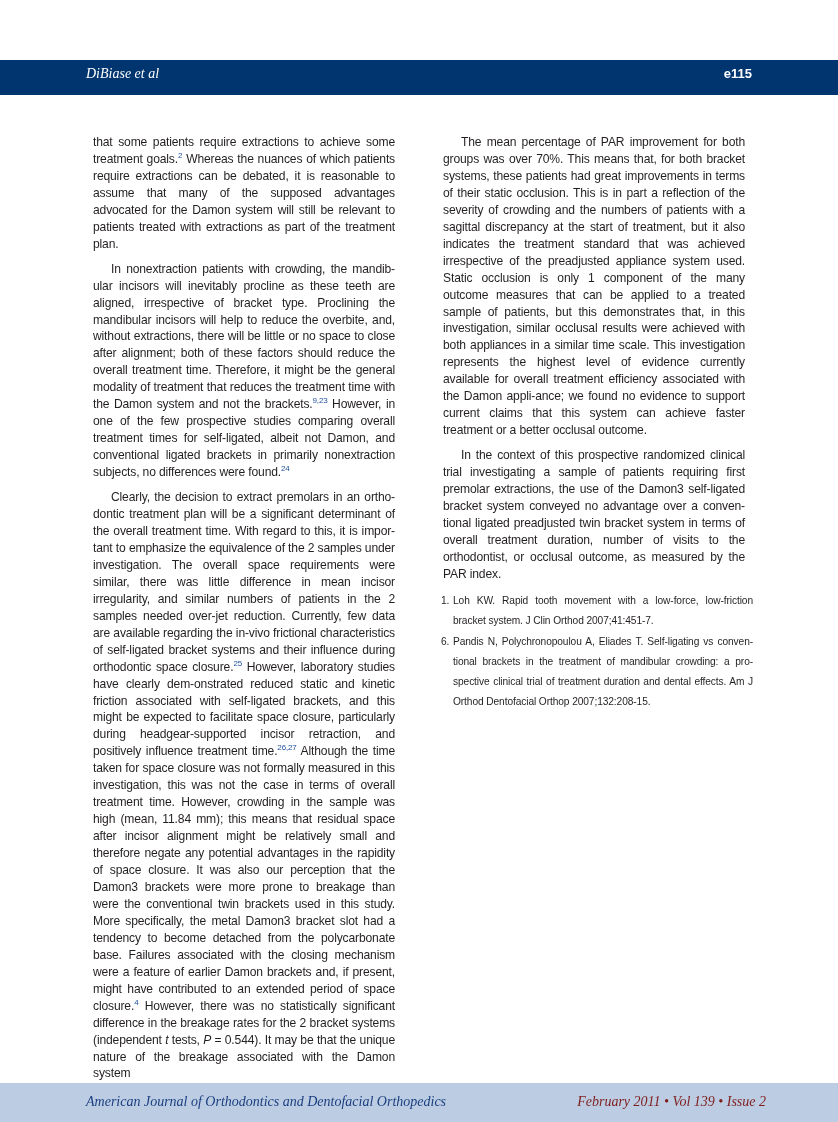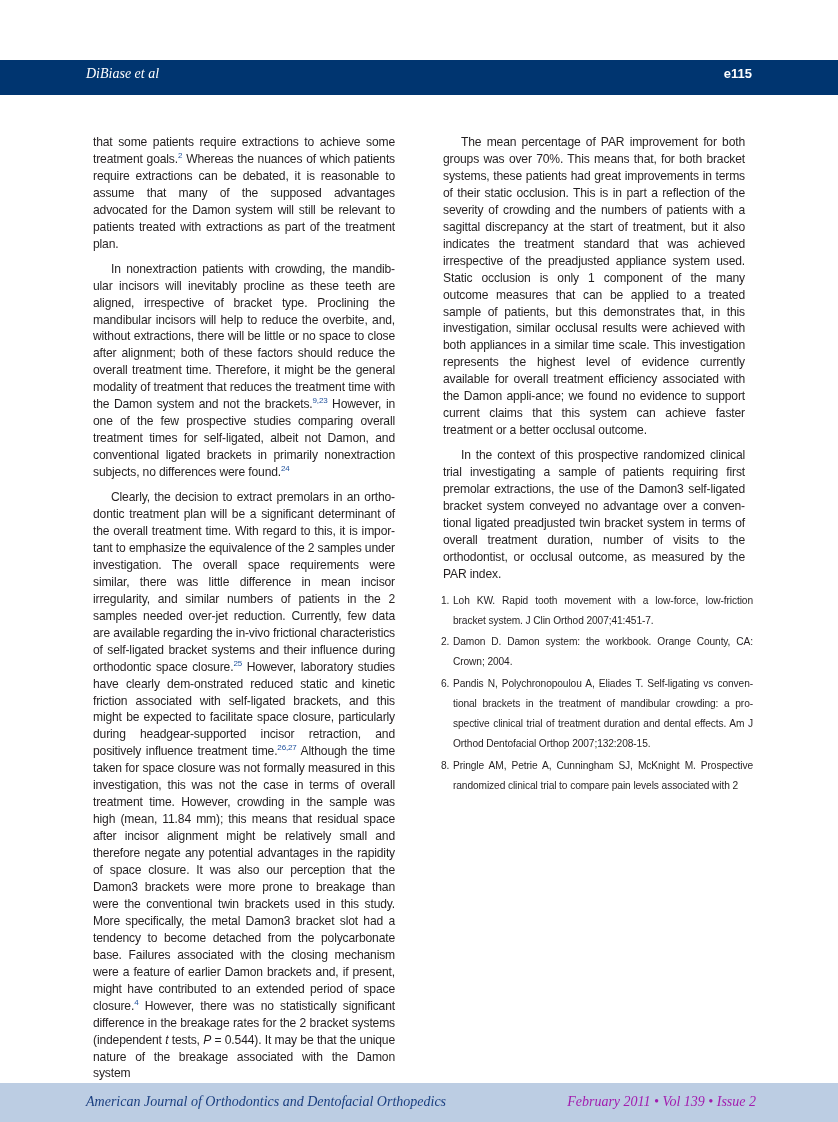--- a/index.html
+++ b/index.html
@@ -20,42 +20,40 @@
     sup { font-size: 8px; line-height: 0; vertical-align: 5px; color: #1d4f9c; }
     .section-heading { font-family: "Liberation Sans", sans-serif; font-weight: bold;
            font-size: 12px; color: #1b3f80; margin: 26px 0 12px 0; text-indent: 0; letter-spacing: 0; }
     .refs { margin: 0; padding: 0; list-style: none; }
     .refs li { font-size: 10.2px; line-height: 20px; padding-left: 18px; text-indent: -12px;
            text-align: justify; letter-spacing: -0.1px; margin-bottom: 1.6px; }
     .refs .num { display: inline-block; width: 12px; text-indent: 0; }
     .footer-bar { position: absolute; left: 0; top: 1083px; width: 838px; height: 39px; background: #bccde3; }
     .footer-journal { position: absolute; left: 86px; top: 1094px; color: #1b3f80;
            font-family: "Liberation Serif", serif; font-style: italic; font-size: 14px; text-align: center; }
-    .footer-issue { position: absolute; right: 82px; top: 1094px; color: #a21caf;
+    .footer-issue { position: absolute; right: 72px; top: 1094px; color: #7f1d1d;
            font-family: "Liberation Serif", serif; font-style: italic; font-size: 14px; }
   </style>
 </head>
 <body>
 
 <div class="header-bar"></div>
 <div class="header-author">DiBiase et al</div>
 <div class="header-page">e115</div>
 
 <div class="col col-left">
   <p class="noindent"><span>that some patients require extractions to achieve some treatment goals.</span><sup>2</sup><span> Whereas the nuances of which patients require extractions can be debated, it is reasonable to assume that many of the supposed advantages advocated for the Damon system will still be relevant to patients treated with extractions as part of the treatment plan.</span></p>
   <p><span>In nonextraction patients with crowding, the mandib-ular incisors will inevitably procline as these teeth are aligned, irrespective of bracket type. Proclining the mandibular incisors will help to reduce the overbite, and, without extractions, there will be little or no space to close after alignment; both of these factors should reduce the overall treatment time. Therefore, it might be the general modality of treatment that reduces the treatment time with the Damon system and not the brackets.</span><sup>9,23</sup><span> However, in one of the few prospective studies comparing overall treatment times for self-ligated, albeit not Damon, and conventional ligated brackets in primarily nonextraction subjects, no differences were found.</span><sup>24</sup></p>
   <p><span>Clearly, the decision to extract premolars in an ortho-dontic treatment plan will be a significant determinant of the overall treatment time. With regard to this, it is impor-tant to emphasize the equivalence of the 2 samples under investigation. The overall space requirements were similar, there was little difference in mean incisor irregularity, and similar numbers of patients in the 2 samples needed over-jet reduction. Currently, few data are available regarding the in-vivo frictional characteristics of self-ligated bracket systems and their influence during orthodontic space closure.</span><sup>25</sup><span> However, laboratory studies have clearly dem-onstrated reduced static and kinetic friction associated with self-ligated brackets, and this might be expected to facilitate space closure, particularly during headgear-supported incisor retraction, and positively influence treatment time.</span><sup>26,27</sup><span> Although the time taken for space closure was not formally measured in this investigation, this was not the case in terms of overall treatment time. However, crowding in the sample was high (mean, 11.84 mm); this means that residual space after incisor alignment might be relatively small and therefore negate any potential advantages in the rapidity of space closure. It was also our perception that the Damon3 brackets were more prone to breakage than were the conventional twin brackets used in this study. More specifically, the metal Damon3 bracket slot had a tendency to become detached from the polycarbonate base. Failures associated with the closing mechanism were a feature of earlier Damon brackets and, if present, might have contributed to an extended period of space closure.</span><sup>4</sup><span> However, there was no statistically significant difference in the breakage rates for the 2 bracket systems (independent </span><i>t</i><span> tests, </span><i>P</i><span> = 0.544). It may be that the unique nature of the breakage associated with the Damon system</span></p>
 </div>
 
 <div class="col col-right">
   <p>The mean percentage of PAR improvement for both groups was over 70%. This means that, for both bracket systems, these patients had great improvements in terms of their static occlusion. This is in part a reflection of the severity of crowding and the numbers of patients with a sagittal discrepancy at the start of treatment, but it also indicates the treatment standard that was achieved irrespective of the preadjusted appliance system used. Static occlusion is only 1 component of the many outcome measures that can be applied to a treated sample of patients, but this demonstrates that, in this investigation, similar occlusal results were achieved with both appliances in a similar time scale. This investigation represents the highest level of evidence currently available for overall treatment efficiency associated with the Damon appli-ance; we found no evidence to support current claims that this system can achieve faster treatment or a better occlusal outcome.</p>
   <p>In the context of this prospective randomized clinical trial investigating a sample of patients requiring first premolar extractions, the use of the Damon3 self-ligated bracket system conveyed no advantage over a conven-tional ligated preadjusted twin bracket system in terms of overall treatment duration, number of visits to the orthodontist, or occlusal outcome, as measured by the PAR index.</p>
   <ol class="refs">
     <li><span class="num">1.</span><span>Loh KW. Rapid tooth movement with a low-force, low-friction bracket system. J Clin Orthod 2007;41:451-7.</span></li>
-    <li><span class="num">2.</span><span>Damon D. Damon system: the workbook. Orange County, CA: Crown; 2004.</span></li>
     <li><span class="num">6.</span><span>Pandis N, Polychronopoulou A, Eliades T. Self-ligating vs conven-tional brackets in the treatment of mandibular crowding: a pro-spective clinical trial of treatment duration and dental effects. Am J Orthod Dentofacial Orthop 2007;132:208-15.</span></li>
-    <li><span class="num">8.</span><span>Pringle AM, Petrie A, Cunningham SJ, McKnight M. Prospective randomized clinical trial to compare pain levels associated with 2</span></li>
   </ol>
 </div>
 
 <div class="footer-bar"></div>
 <div class="footer-journal">American Journal of Orthodontics and Dentofacial Orthopedics</div>
 <div class="footer-issue">February 2011 • Vol 139 • Issue 2</div>
 
 </body></html>

